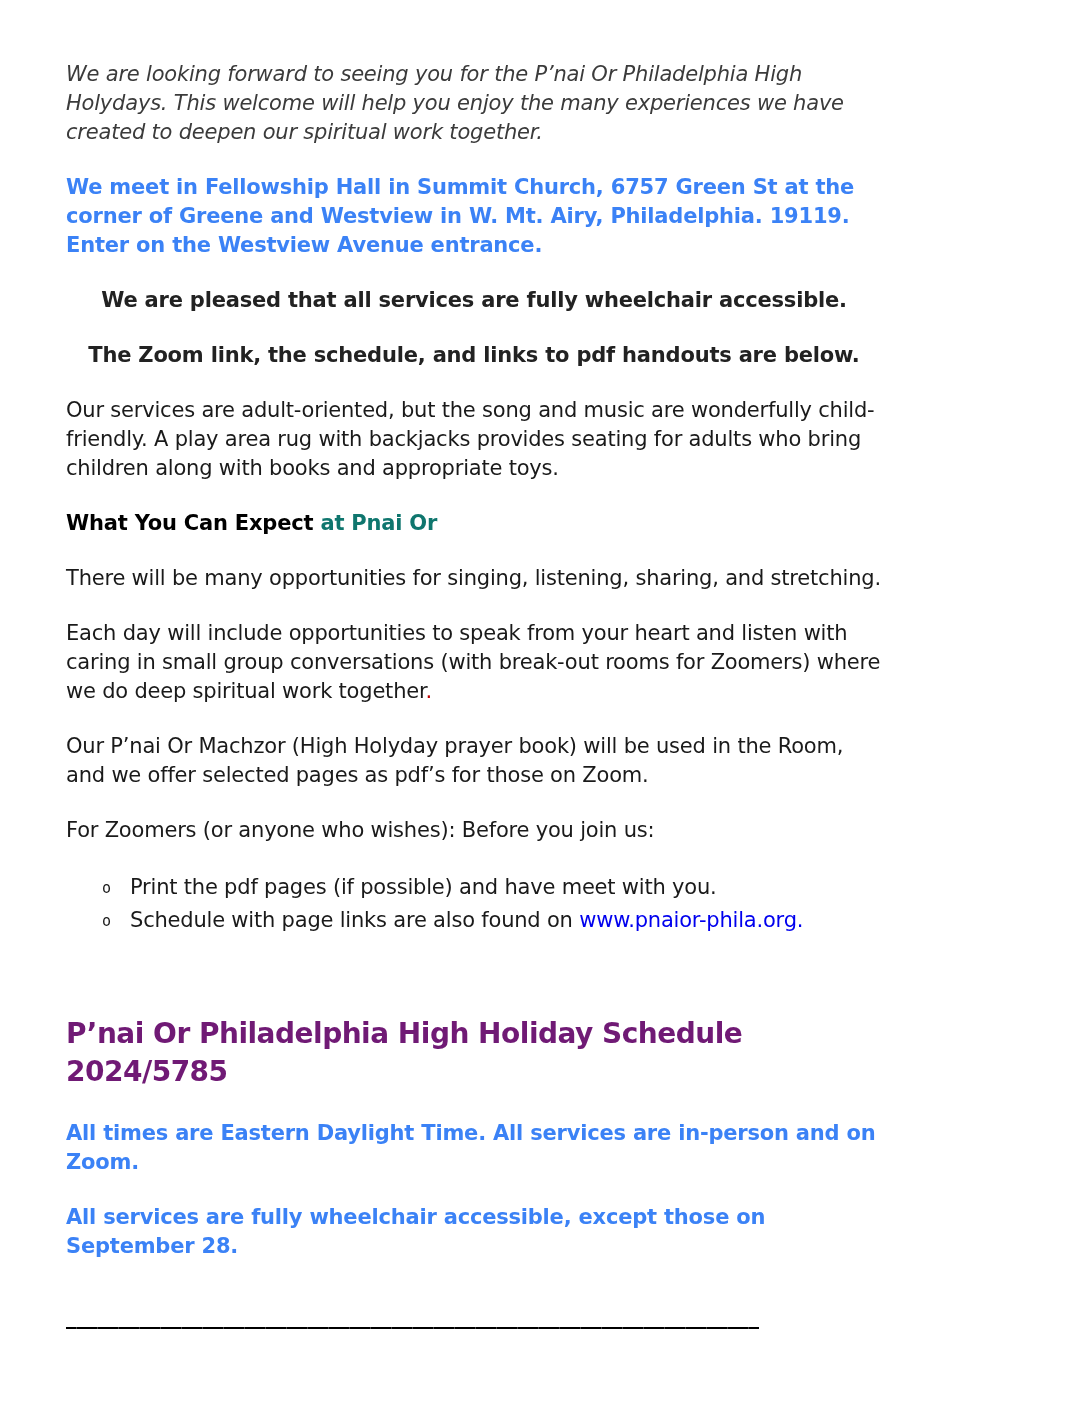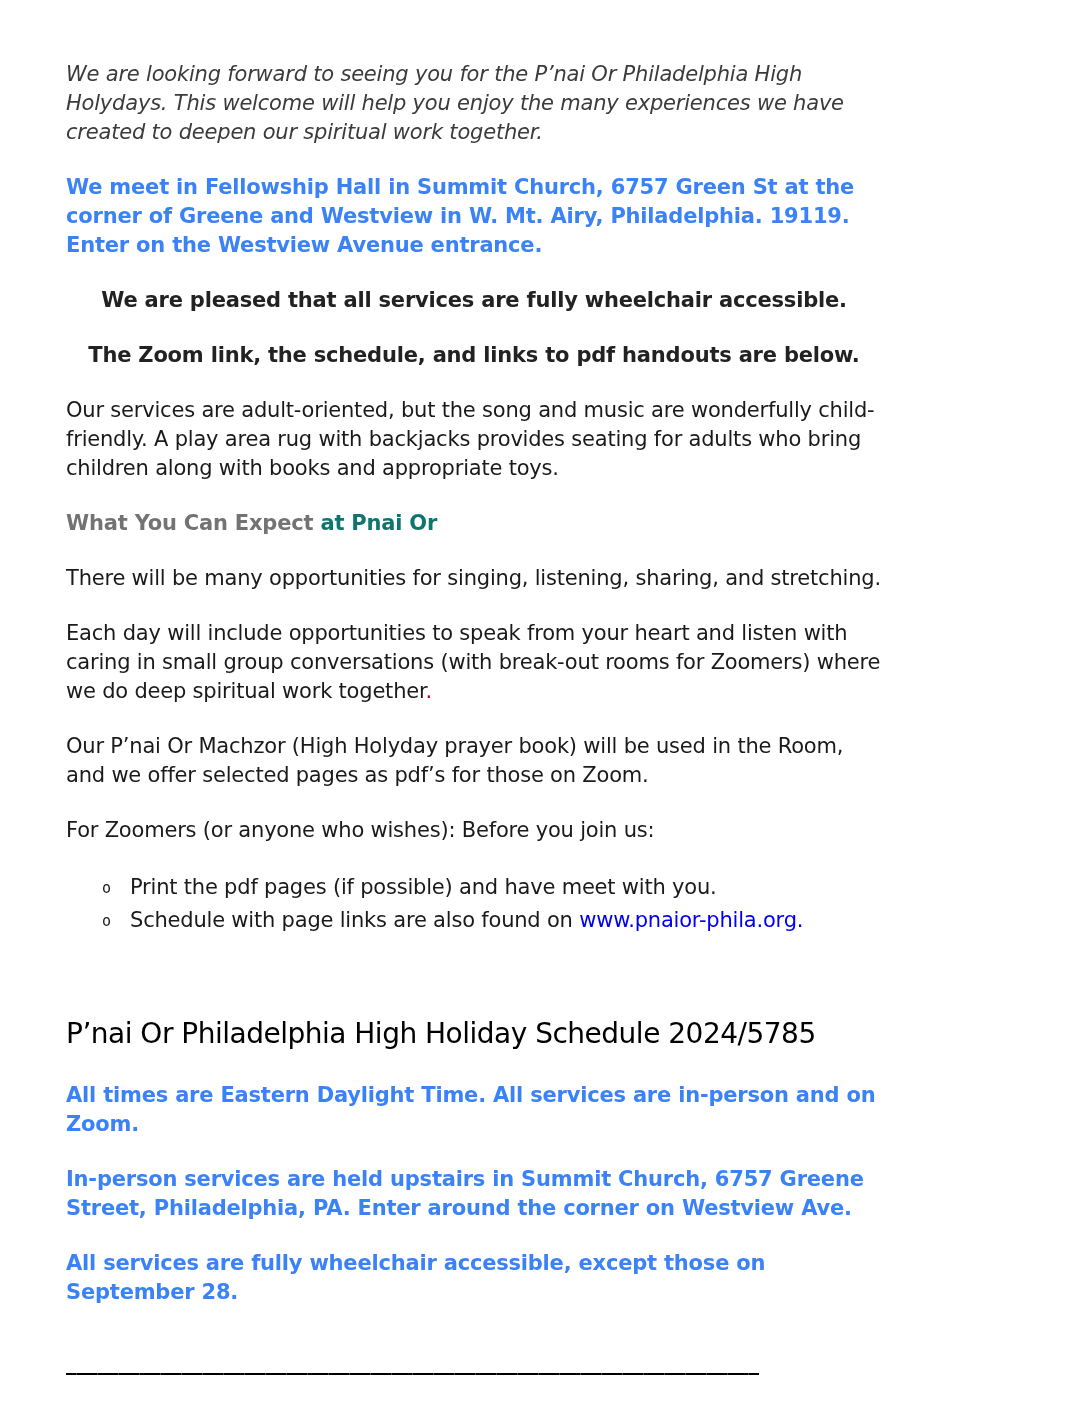--- a/index.html
+++ b/index.html
@@ -24,21 +24,21 @@
     margin-bottom: 26px;
   }
   .intro-italic {
     font-style: italic;
     color: #3b3b3b;
   }
   .bold { font-weight: bold; color: #3b82f6; }
   .near-black { color: #222222; }
   .centered { text-align: center; }
   .expect-heading { font-weight: bold; }
-  .expect-gray { color: #737373; }
+  .expect-gray { color: #000000; }
   .expect-black { color: #0f766e; }
   .red-period { color: #c00000; }
   .bullet-list {
     list-style: none;
     margin: 6px 0 26px 0;
   }
   .bullet-item {
     position: relative;
     padding-left: 64px;
     font-size: 21px;
@@ -55,23 +55,23 @@
     color: #1a1a1a;
   }
   .link {
     color: #0000ee;
     text-decoration: none;
     cursor: pointer;
   }
   .schedule-title {
     font-size: 28px;
     line-height: 38px;
-    font-weight: normal;
+    font-weight: bold;
     letter-spacing: -0.5px;
-    color: #000000;
+    color: #701a75;
     margin-top: 78px;
     margin-bottom: 28px;
   }
   .divider {
     font-size: 21px;
     font-weight: bold;
     color: #000000;
     letter-spacing: 0;
     white-space: nowrap;
     overflow: hidden;
@@ -117,19 +117,18 @@
     <li class="bullet-item">
       <span class="bullet-marker">o</span>
       <span>Schedule with page links are also found on </span><a class="link">www.pnaior-phila.org.</a>
     </li>
   </ul>
 
   <h1 class="schedule-title">P’nai Or Philadelphia High Holiday Schedule 2024/5785</h1>
 
   <p class="para bold">All times are Eastern Daylight Time. All services are in-person and on Zoom.</p>
 
-  <p class="para bold">In-person services are held upstairs in Summit Church, 6757 Greene Street, Philadelphia, PA. Enter around the corner on Westview Ave.</p>
 
   <p class="para bold">All services are fully wheelchair accessible, except those on September 28.</p>
 
   <div class="divider">__________________________________________________________________</div>
 
 </div>
 
 </body></html>

